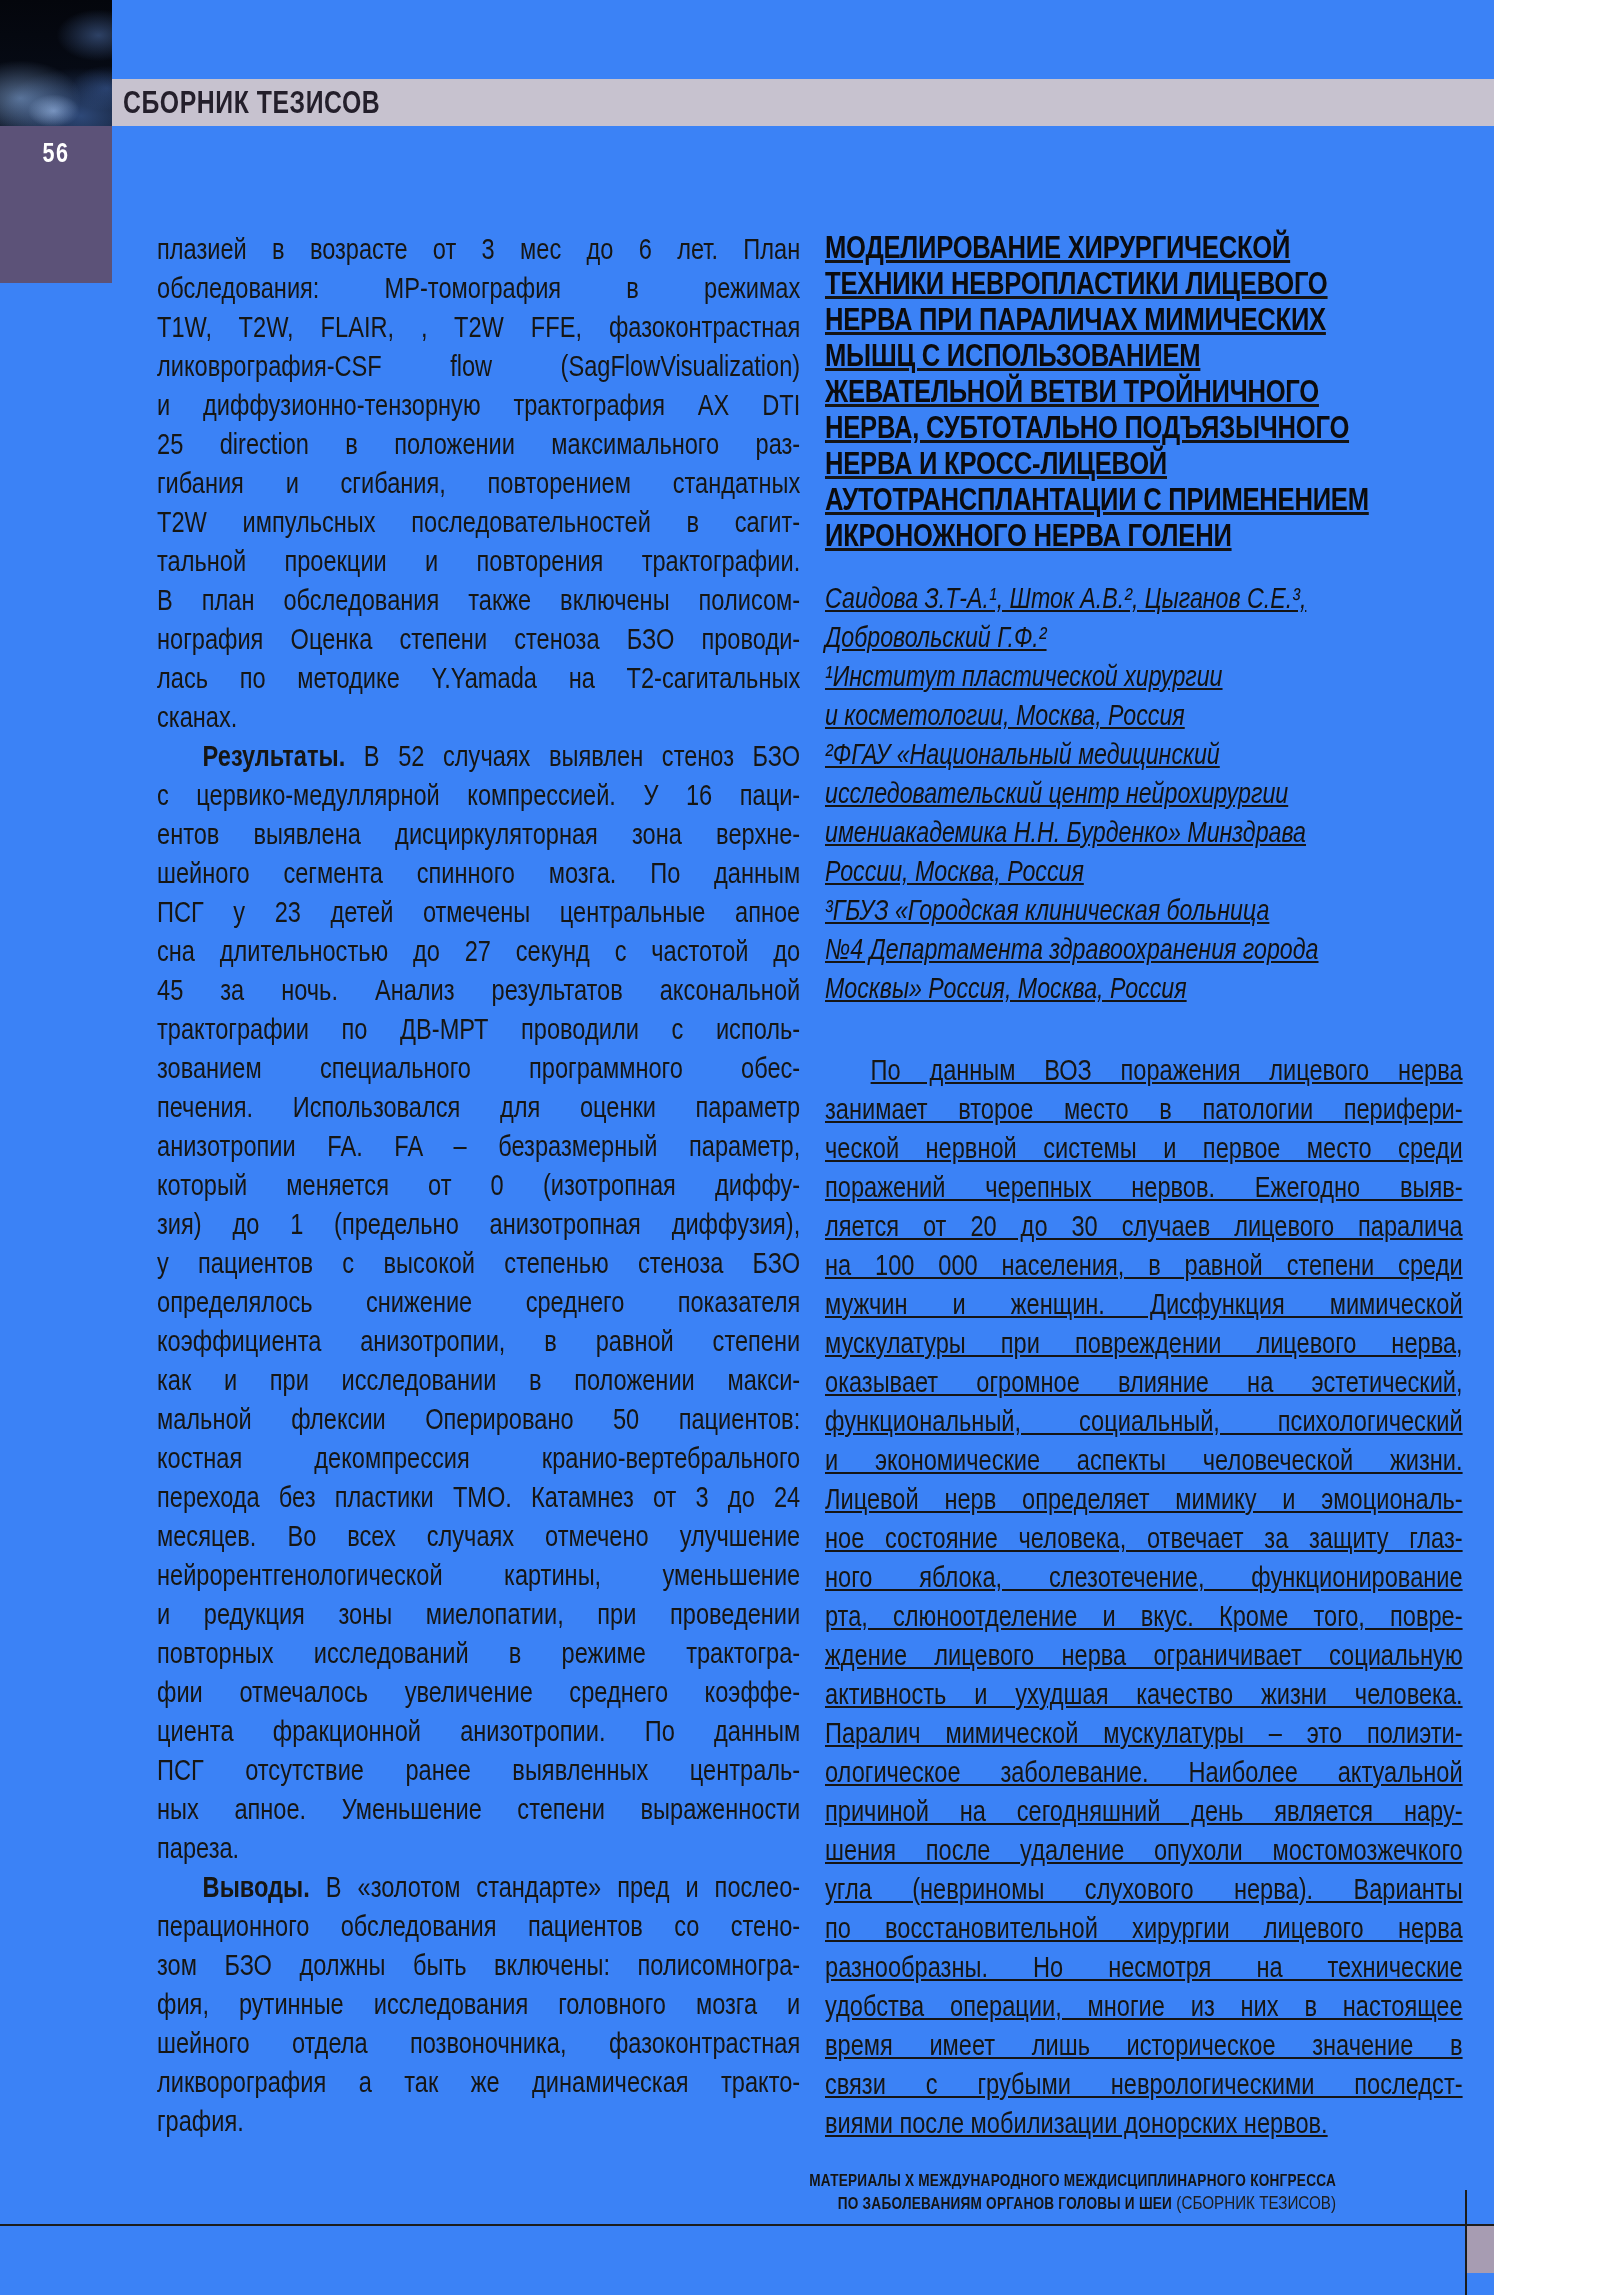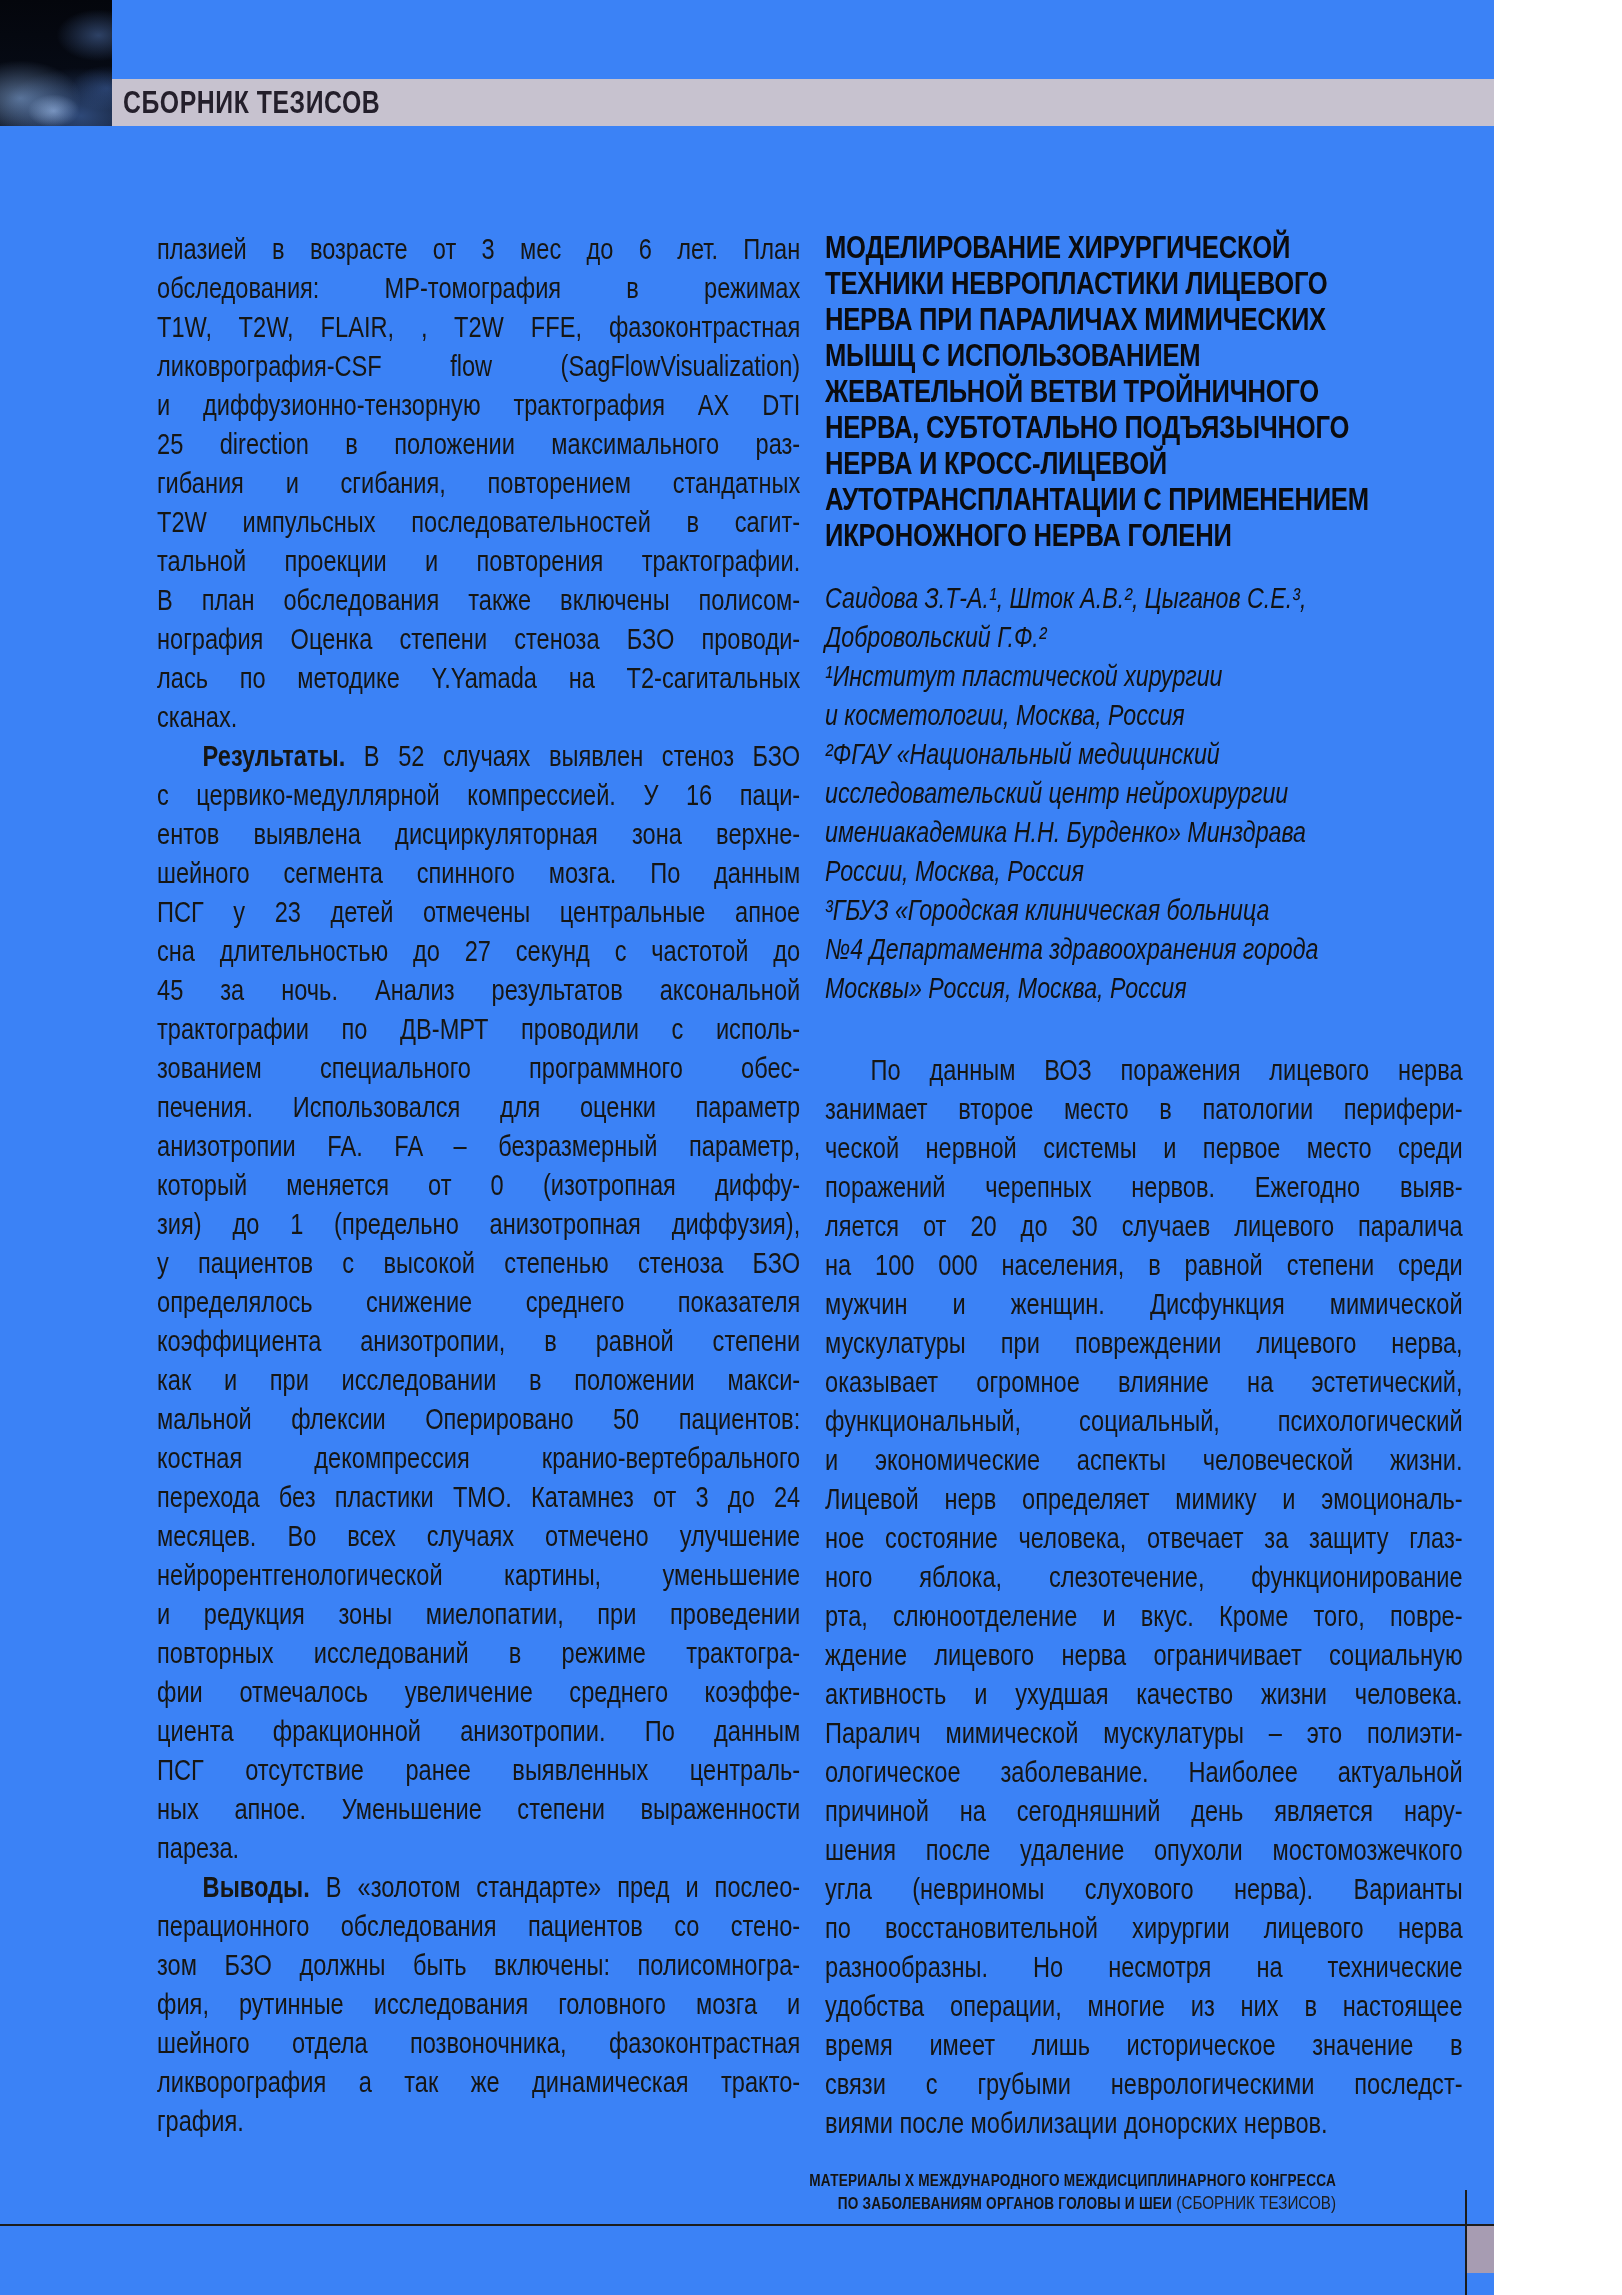--- a/index.html
+++ b/index.html
@@ -47,21 +47,21 @@
   .numblock-inner {
     position: absolute; left: 0; top: 12px; width: 140px; height: 54px;
     transform: scaleX(0.8); transform-origin: 0 0;
     text-align: center;
   }
   .pagenum { font-weight: bold; font-size: 27px; color: #ffffff; letter-spacing: 2px; }
 
   
   .col { position: absolute; top: 229px; }
   .col-left  { left: 157px;  width: 643px; }
-  .col-right { left: 825px; width: 639px; }
+  .col-right { left: 825px; width: 639px; text-decoration: underline; }
   .cond { transform: scaleX(0.8); transform-origin: 0 0; }
   .col-left  .cond { width: 804px; }
   .col-right .cond { width: 797px; }
 
   
   .para { margin: 0; }
   .jline {
     font-size: 29.5px; line-height: 39px; color: #161614;
     text-align: justify; text-align-last: justify;
     white-space: normal;
@@ -113,20 +113,25 @@
 <div id="page">
 
   <div class="art"></div>
 
   <div class="band">
     <div class="band-label-wrap">
       <span class="band-label">СБОРНИК ТЕЗИСОВ</span>
     </div>
   </div>
 
+  <div class="numblock">
+    <div class="numblock-inner">
+      <span class="pagenum">56</span>
+    </div>
+  </div>
 
   <div class="col col-left">
     <div class="cond">
         <div class="para">
           <div class="jline">плазией в возрасте от 3 мес до 6 лет. План</div>
           <div class="jline">обследования: МР-томография в режимах</div>
           <div class="jline">T1W, T2W, FLAIR, , T2W FFE, фазоконтрастная</div>
           <div class="jline">ликоврография-CSF flow (SagFlowVisualization)</div>
           <div class="jline">и диффузионно-тензорную трактография AX DTI</div>
           <div class="jline">25 direction в положении максимального раз-</div>

